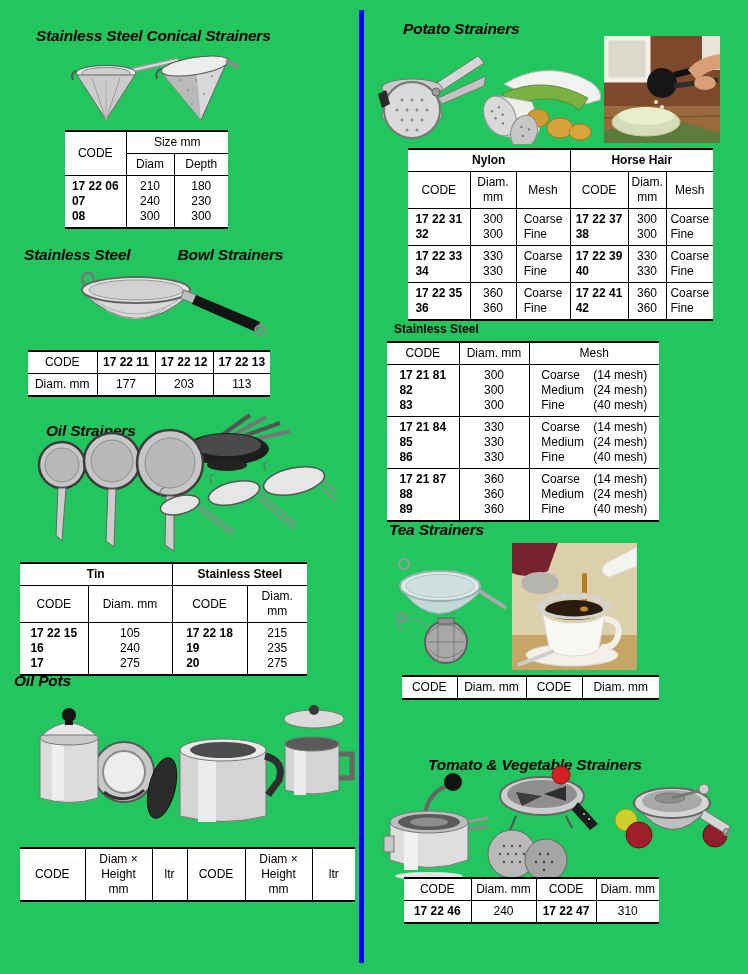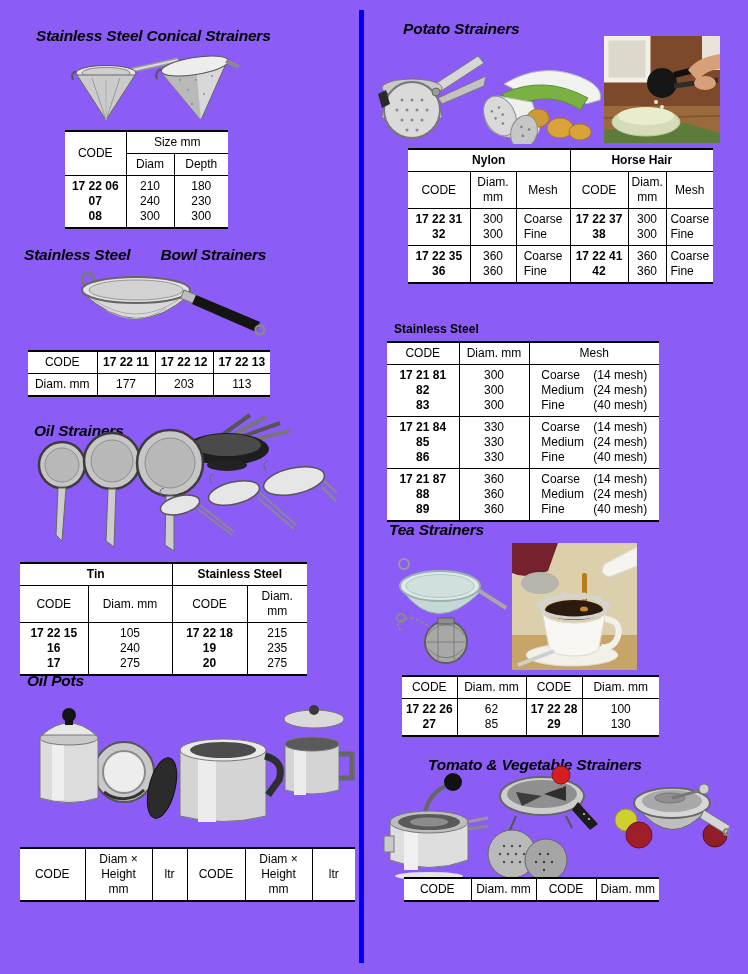--- a/index.html
+++ b/index.html
@@ -1,33 +1,33 @@
 <!DOCTYPE html>
 <html><head>
 <meta charset="utf-8">
 <style>
   html,body{margin:0;padding:0;background:#fff}
-  #page{position:relative;width:748px;height:974px;background:#8b5cf6;
+  #page{position:relative;width:748px;height:974px;background:#22c55e;
         font-family:"Liberation Sans",sans-serif;color:#000;overflow:hidden}
   #divider{position:absolute;left:359px;top:10px;width:5px;height:953px;background:#0000ee}
   .title{position:absolute;font-style:italic;font-weight:700;font-size:15.5px;
          line-height:1.1;white-space:nowrap;letter-spacing:-0.2px}
   .slabel{position:absolute;font-weight:700;font-size:12px;line-height:1.1}
   .img{position:absolute}
   .img svg{display:block;width:100%;height:100%}
   table.tbl{position:absolute;border-collapse:collapse;table-layout:fixed;
             font-size:12px;border-top:2px solid #000;border-bottom:2px solid #000;background:#fff}
   .tbl td{border:1px solid #000;padding:3px 3px;text-align:center;
           vertical-align:middle;line-height:1.25;overflow:hidden}
   .tbl tr td:first-child{border-left:none}
   .tbl tr td:last-child{border-right:none}
   .top{vertical-align:top}
   .b{font-weight:700}
   .ml{white-space:pre-line;display:inline-block;vertical-align:top}
-  .ra{text-align:center}
+  .ra{text-align:left}
   .la{text-align:left}
   .meshcell{text-align:left;padding-left:8px}
 </style>
 </head>
 <body>
 
 <div id="page">
   <div id="divider" style="background: rgb(0, 0, 238);"></div>
 
   <div class="title" style="left:36px;top:27px">Stainless Steel Conical Strainers</div>
@@ -81,21 +81,21 @@
 300</span></td>
       <td class="top"><span class="ml">180
 230
 300</span></td>
     </tr>
   </tbody>
     </table>
 
   <div class="title" style="left:24px;top:246px">
     <span>Stainless Steel</span>
-    <span style="margin-left:26px">Bowl Strainers</span>
+    <span style="margin-left:43px">Bowl Strainers</span>
   </div>
 
   <div class="img" style="left:62px;top:266px;width:208px;height:80px">
     <svg viewBox="0 0 208 80">
       <circle cx="26" cy="13" r="6" fill="none" stroke="#777" stroke-width="2.5"></circle>
       <path d="M20,26 Q74,78 128,28" fill="#d9d9d9" stroke="#666"></path>
       <path d="M32,34 Q74,62 116,34" stroke="#adadad" fill="none"></path>
       <path d="M44,44 Q74,62 104,42" stroke="#adadad" fill="none"></path>
       <ellipse cx="74" cy="24" rx="54" ry="13" fill="#e4e4e4" stroke="#666" stroke-width="2"></ellipse>
       <ellipse cx="74" cy="24" rx="47" ry="10" fill="#d2d2d2" stroke="#999"></ellipse>
@@ -121,21 +121,21 @@
     </tr>
     <tr>
       <td>Diam. mm</td>
       <td>177</td>
       <td>203</td>
       <td>113</td>
     </tr>
   </tbody>
     </table>
 
-  <div class="title" style="left:34px;top:422px">Oil Strainers</div>
+  <div class="title" style="left:46px;top:422px">Oil Strainers</div>
 
   <div class="img" style="left:22px;top:413px;width:315px;height:142px">
     <svg viewBox="0 0 315 142">
       <line x1="200" y1="22" x2="228" y2="2" stroke="#555" stroke-width="4"></line>
       <line x1="208" y1="24" x2="244" y2="4" stroke="#777" stroke-width="4"></line>
       <line x1="214" y1="26" x2="258" y2="10" stroke="#555" stroke-width="4"></line>
       <line x1="218" y1="30" x2="268" y2="18" stroke="#777" stroke-width="4"></line>
       <ellipse cx="205" cy="36" rx="42" ry="16" fill="#1e1e1e"></ellipse>
       <ellipse cx="205" cy="32" rx="34" ry="11" fill="#4a4a4a"></ellipse>
       <ellipse cx="205" cy="52" rx="20" ry="6" fill="#222"></ellipse>
@@ -194,21 +194,21 @@
       <td class="top"><span class="ml ra b">17 22 18
 19
 20</span></td>
       <td class="top"><span class="ml">215
 235
 275</span></td>
     </tr>
   </tbody>
     </table>
 
-  <div class="title" style="left:27px;top:672px">Oil Pots</div>
+  <div class="title" style="left:14px;top:672px">Oil Pots</div>
 
   <div class="img" style="left:22px;top:700px;width:335px;height:140px">
     <svg viewBox="0 0 335 140">
       <circle cx="102" cy="72" r="30" fill="#c9c9c9" stroke="#555" stroke-width="2"></circle>
       <circle cx="102" cy="72" r="21" fill="#ededed" stroke="#8a8a8a" stroke-width="2"></circle>
       <path d="M82,92 a30,30 0 0 0 40,-2" stroke="#333" fill="none" stroke-width="3"></path>
       <path d="M18,38 h58 v60 q-29,9 -58,0 z" fill="#dcdcdc" stroke="#777"></path>
       <path d="M30,38 h12 v62 h-12 z" fill="#efefef" stroke="none"></path>
       <ellipse cx="47" cy="38" rx="29" ry="7" fill="#c9c9c9" stroke="#777"></ellipse>
       <path d="M20,35 q27,-24 54,0 z" fill="#e7e7e7" stroke="#777"></path>
@@ -358,20 +358,34 @@
       <td class="top meshcell"><span class="ml la">Coarse
 Fine</span></td>
       <td class="top"><span class="ml ra b">17 22 37
 38</span></td>
       <td class="top"><span class="ml">300
 300</span></td>
       <td class="top meshcell"><span class="ml la">Coarse
 Fine</span></td>
     </tr>
     <tr>
+      <td class="top"><span class="ml ra b">17 22 33
+34</span></td>
+      <td class="top"><span class="ml">330
+330</span></td>
+      <td class="top meshcell"><span class="ml la">Coarse
+Fine</span></td>
+      <td class="top"><span class="ml ra b">17 22 39
+40</span></td>
+      <td class="top"><span class="ml">330
+330</span></td>
+      <td class="top meshcell"><span class="ml la">Coarse
+Fine</span></td>
+    </tr>
+    <tr>
       <td class="top"><span class="ml ra b">17 22 35
 36</span></td>
       <td class="top"><span class="ml">360
 360</span></td>
       <td class="top meshcell"><span class="ml la">Coarse
 Fine</span></td>
       <td class="top"><span class="ml ra b">17 22 41
 42</span></td>
       <td class="top"><span class="ml">360
 360</span></td>
@@ -486,30 +500,20 @@
         <col style="width:69px">
         <col style="width:56px">
         <col style="width:77px">
       </colgroup>
     <tbody>
         <tr>
       <td>CODE</td>
       <td>Diam. mm</td>
       <td>CODE</td>
       <td>Diam. mm</td>
-    </tr>
-    <tr>
-      <td class="top"><span class="ml ra b">17 22 26
-27</span></td>
-      <td class="top"><span class="ml">62
-85</span></td>
-      <td class="top"><span class="ml ra b">17 22 28
-29</span></td>
-      <td class="top"><span class="ml">100
-130</span></td>
     </tr>
   </tbody>
     </table>
 
   <div class="title" style="left:428px;top:756px">Tomato &amp; Vegetable Strainers</div>
 
   <div class="img" style="left:376px;top:768px;width:112px;height:114px">
     <svg viewBox="0 0 112 114">
       <line x1="80" y1="56" x2="112" y2="50" stroke="#999" stroke-width="3"></line>
       <line x1="80" y1="63" x2="112" y2="58" stroke="#888" stroke-width="3"></line>
@@ -582,16 +586,22 @@
         <col style="width:60px">
         <col style="width:63px">
       </colgroup>
     <tbody>
         <tr>
       <td>CODE</td>
       <td>Diam. mm</td>
       <td>CODE</td>
       <td>Diam. mm</td>
     </tr>
+    <tr>
+      <td class="b">17 22 46</td>
+      <td>240</td>
+      <td class="b">17 22 47</td>
+      <td>310</td>
+    </tr>
   </tbody>
     </table>
 
 </div>
 
 </body></html>

